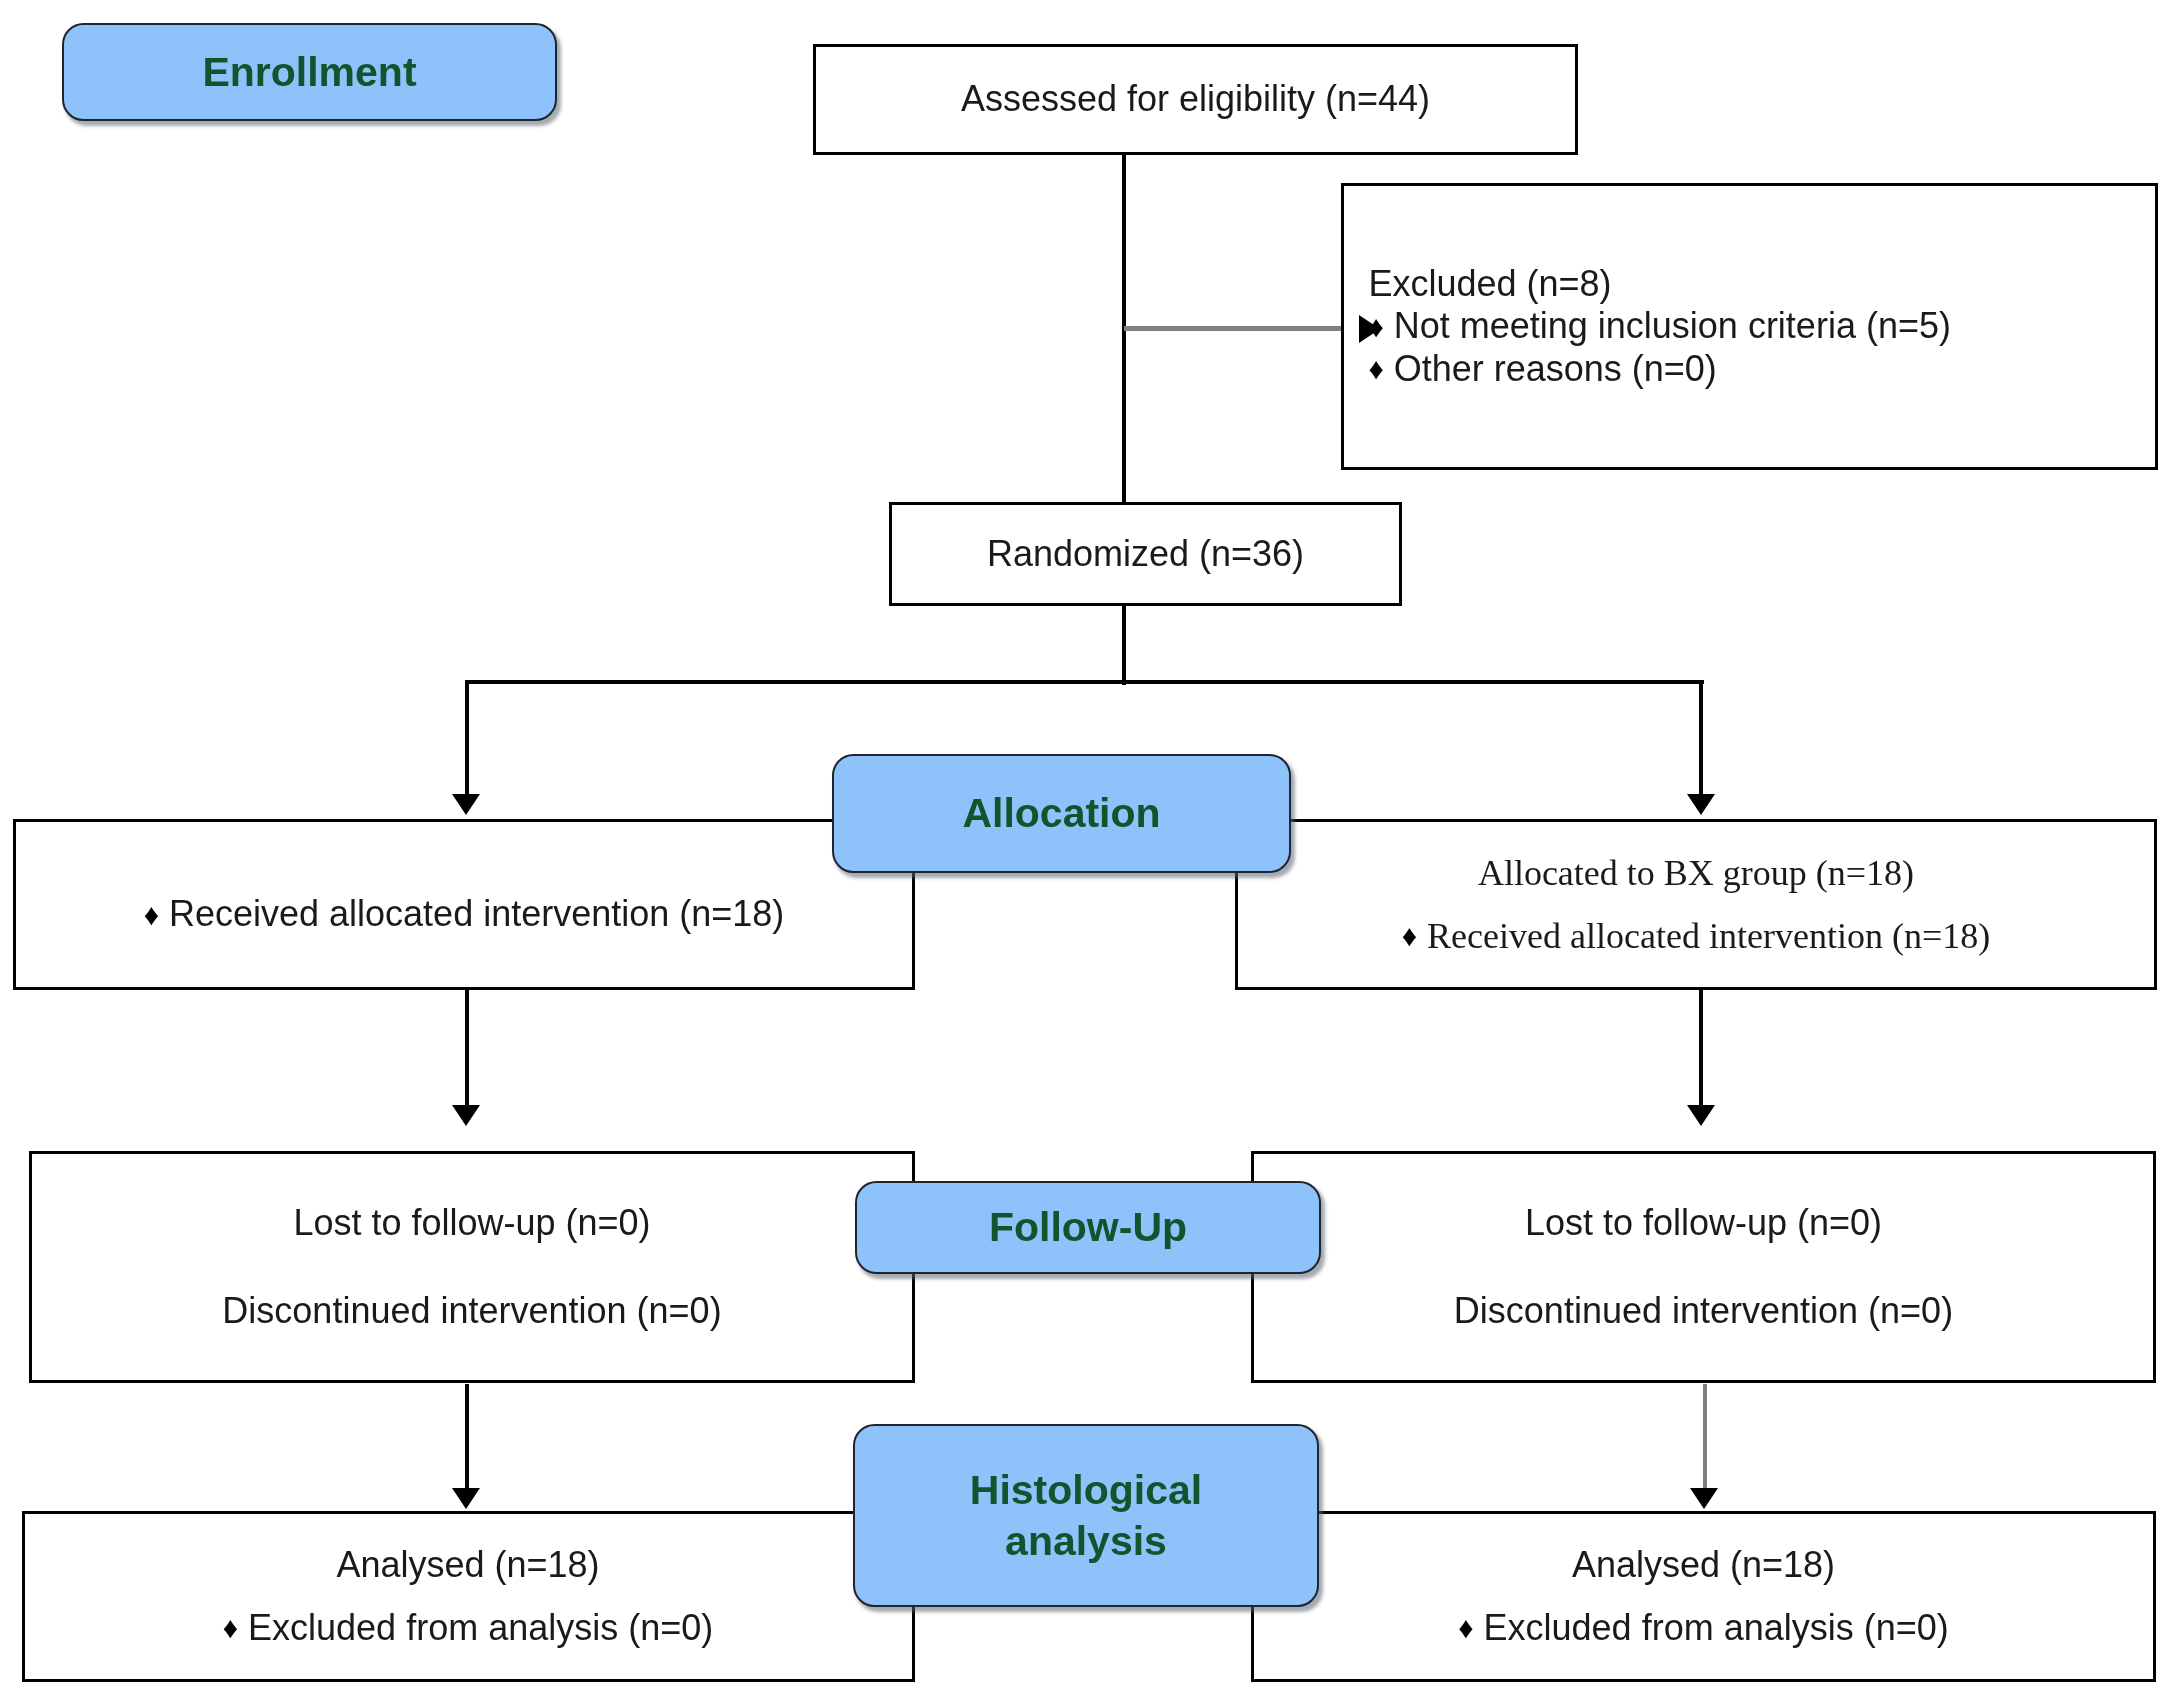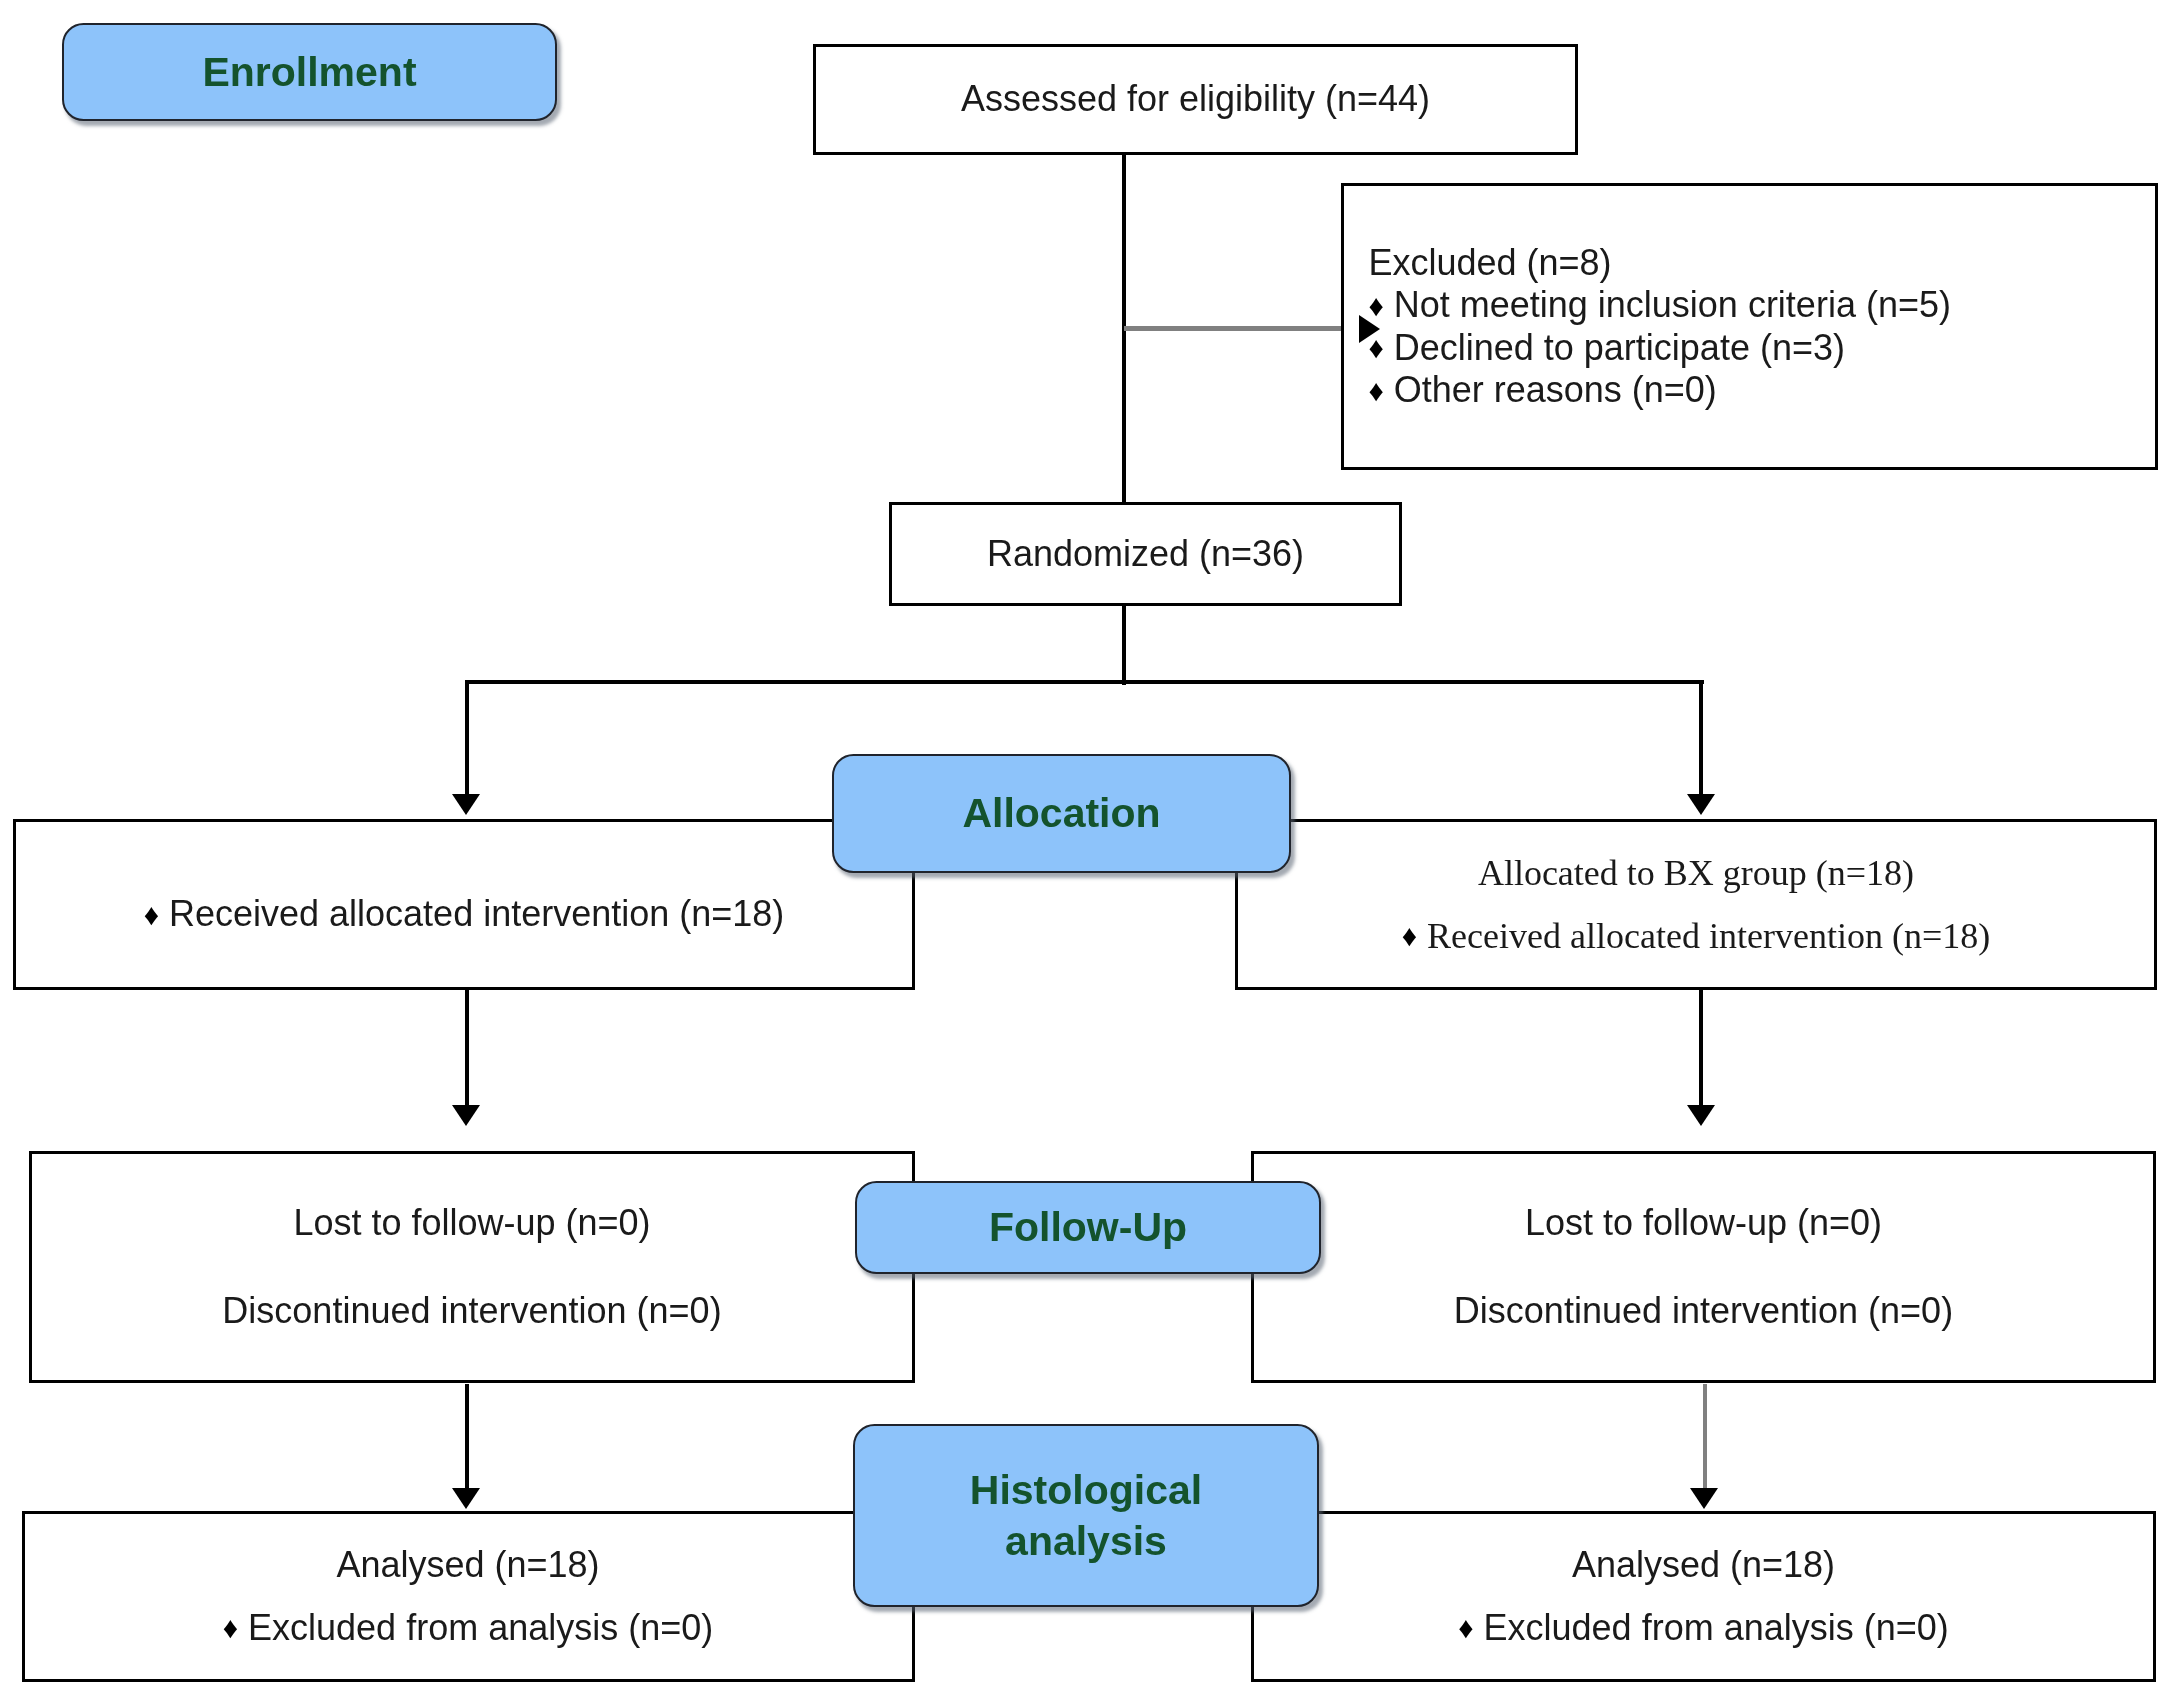--- a/index.html
+++ b/index.html
@@ -142,23 +142,20 @@
   <div class="box" style="left:813px; top:21.5px; width:765px; height:111px; padding:0 29px;margin-top:22px;">
     <div class="box-line center-line">Assessed for eligibility (n=44)</div>
   </div>
 
   <div class="box" style="left:1341px; top:183px; width:817px; height:287px; padding:21.5px 24.4px;">
     <div class="box-line left-line">Excluded (n=8)</div>
     <div class="box-line left-line bullet-line">
       <span class="bullet-glyph">♦</span><span>Not meeting inclusion criteria (n=5)</span>
     </div>
     <div class="box-line left-line bullet-line">
-      <span class="bullet-glyph">♦</span><span>Declined to participate (n=3)</span>
-    </div>
-    <div class="box-line left-line bullet-line">
       <span class="bullet-glyph">♦</span><span>Other reasons (n=0)</span>
     </div>
   </div>
 
   <div class="box" style="left:889px; top:502px; width:513px; height:104px; padding:0 21.5px;">
     <div class="box-line center-line">Randomized (n=36)</div>
   </div>
 
   <div class="box" style="left:13px; top:819px; width:902px; height:171px; padding:0 18.6px;">
     <div class="box-line center-line" style="margin-top:20px;">

